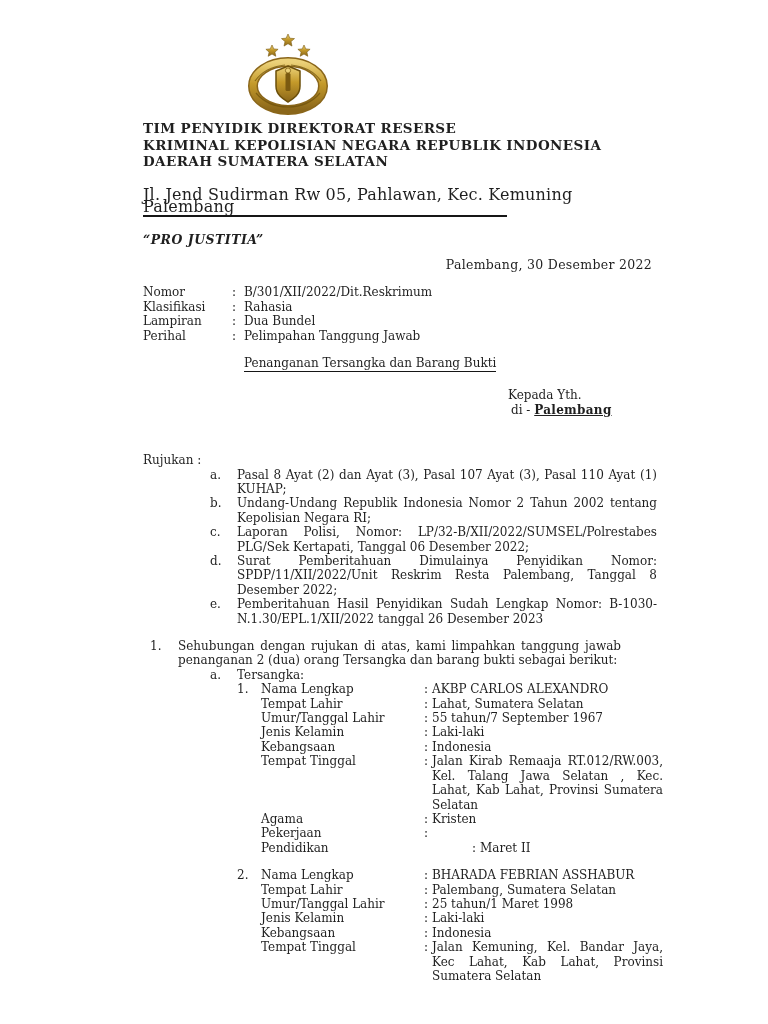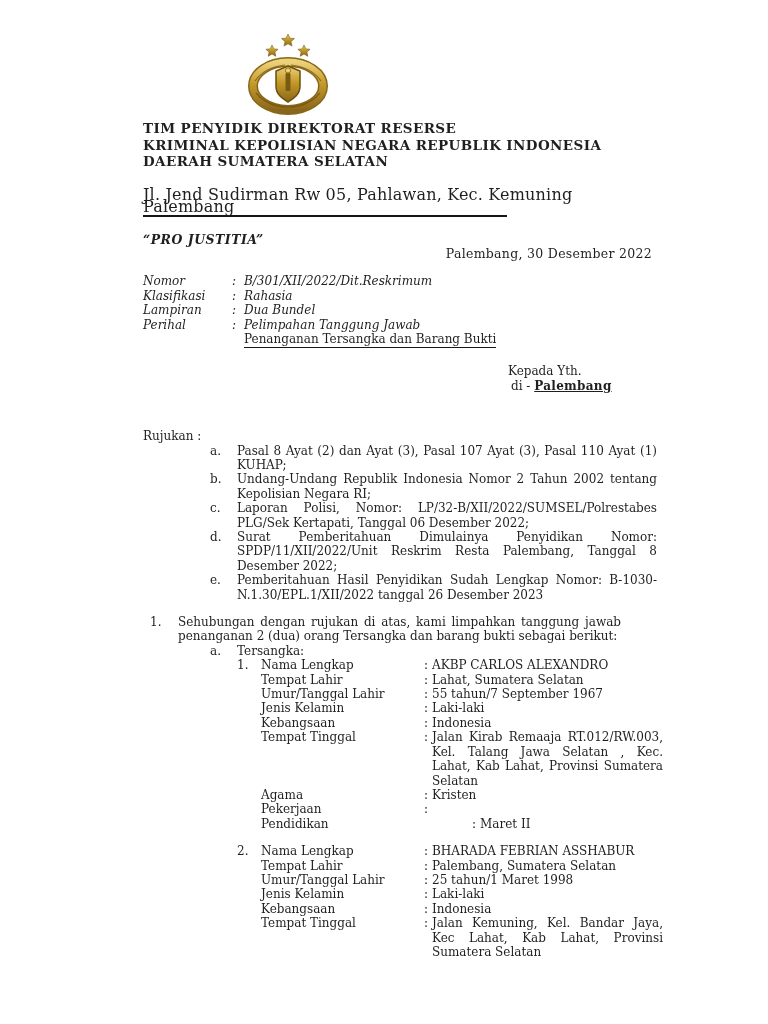--- a/index.html
+++ b/index.html
@@ -14,27 +14,27 @@
     box-sizing:border-box;
     padding:33px 108px 0 143px;
   }
   .logo-wrap{width:100%;text-align:left;}
   .logo-wrap svg{display:block;margin-left:86px;}
   .org{margin-top:5px;}
   .org-line{font-weight:bold;font-size:13.5px;line-height:16.5px;letter-spacing:0.4px;}
   .org-address{font-size:16px;line-height:12px;margin-top:19px;letter-spacing:0.2px;}
   .org-rule{width:364px;border-bottom:2px solid #161616;margin-top:2px;}
   .motto{margin-top:16px;font-weight:bold;font-style:italic;font-size:12.5px;letter-spacing:0.5px;}
-  .dateline{text-align:right;padding-right:8px;font-size:12.5px;letter-spacing:0.3px;}
-  .meta{margin-top:13px;font-style:italic;}
+  .dateline{margin-top:11px;text-align:right;padding-right:8px;font-size:12.5px;letter-spacing:0.3px;}
+  .meta{margin-top:13px;}
   .meta-row{display:flex;}
   .m-label{width:89px;flex:0 0 89px;}
   .m-sep{width:12px;flex:0 0 12px;}
   .m-value{flex:1;}
-  .perihal2{display:flex;}
+  .perihal2{display:flex;margin-top:13px;}
   .perihal2 .m-spacer{width:101px;flex:0 0 101px;}
   .perihal2 .underlined{border-bottom:1.5px solid #161616;padding-bottom:1px;}
   .recipient{margin-top:16px;margin-left:365px;width:156px;}
   .recipient .r-name{text-align:justify;font-size:12.5px;line-height:14.6px;letter-spacing:0.3px;}
   .recipient .r-place{padding-left:3px;}
   .recipient .r-place b{text-decoration:underline;letter-spacing:0.3px;}
   .rujukan-heading{margin-top:36px;}
   .refs{margin-left:67px;margin-top:0;}
   .ref-item{display:flex;}
   .ref-marker{width:27px;flex:0 0 27px;}

